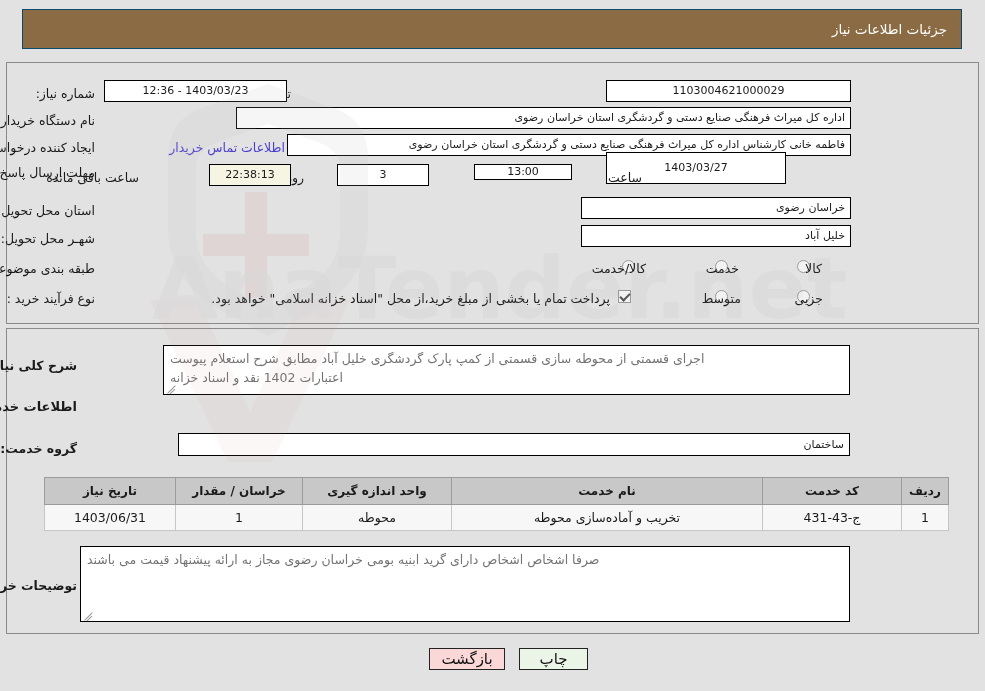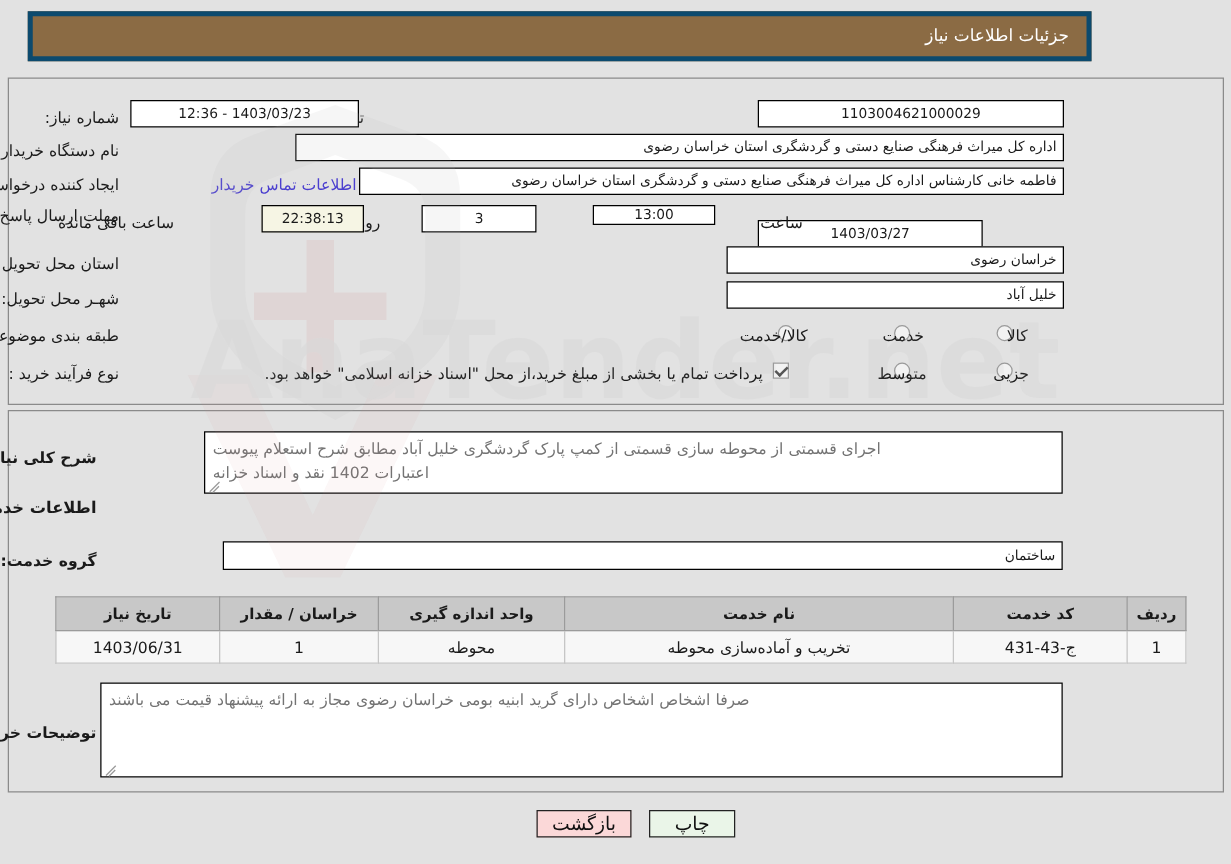--- a/index.html
+++ b/index.html
@@ -26,24 +26,24 @@
     pointer-events: none;
     z-index: 5;
     opacity: 0.16;
   }
 
   
   .header-bar {
     position: absolute;
     left: 22px;
     top: 9px;
-    width: 851px;
+    width: 940px;
     height: 40px;
     background: #8b6b44;
-    border: 4px solid #0c4a6e;
+    border: 1px solid #0c4a6e;
     box-sizing: border-box;
     display: flex;
     align-items: center;
     justify-content: flex-start;
     padding: 0 14px;
   }
   .header-title {
     color: #ffffff;
     font-size: 13.5px;
     letter-spacing: 0.2px;
@@ -237,21 +237,21 @@
   <div class="lbl" style="right:890px; top:113px;">نام دستگاه خریدار:</div>
   <div class="fld start" style="left:236px; top:107px; width:615px; height:22px; justify-content:flex-start;">اداره کل میراث فرهنگی  صنایع دستی و گردشگری استان خراسان رضوی</div>
 
   <div class="lbl" style="right:890px; top:140px;">ایجاد کننده درخواست:</div>
   <div class="fld start" style="left:287px; top:134px; width:564px; height:22px;">فاطمه خانی کارشناس اداره کل میراث فرهنگی  صنایع دستی و گردشگری استان خراسان رضوی</div>
   <a class="link" style="right:700px; top:140px;">اطلاعات تماس خریدار</a>
 
   <div class="lbl" style="right:890px; top:165px; line-height:15px; text-align:right;">
     <span>مهلت ارسال پاسخ: تا تاریخ:</span>
   </div>
-  <div class="fld center" style="left:606px; top:176px; width:180px; height:22px;">1403/03/27</div>
+  <div class="fld center" style="left:606px; top:152px; width:180px; height:32px;">1403/03/27</div>
   <div class="lbl" style="right:343px; top:170px;">ساعت</div>
   <div class="fld center" style="left:474px; top:164px; width:98px; height:16px;">13:00</div>
   <div class="fld center" style="left:337px; top:164px; width:92px; height:22px;">3</div>
   <div class="lbl" style="right:681px; top:170px;">روز و</div>
   <div class="fld timer" style="left:209px; top:164px; width:82px; height:22px;">22:38:13</div>
   <div class="lbl" style="right:846px; top:170px;">ساعت باقی مانده</div>
 
   <div class="lbl" style="right:890px; top:203px;">استان محل تحویل:</div>
   <div class="fld start" style="left:581px; top:197px; width:270px; height:22px;">خراسان رضوی</div>
 

